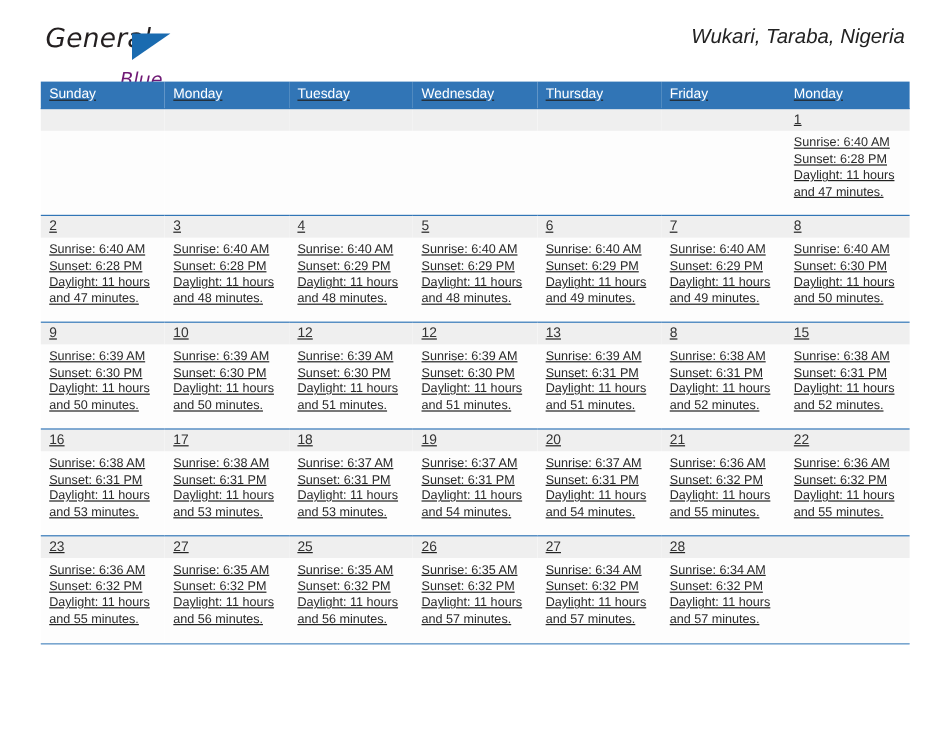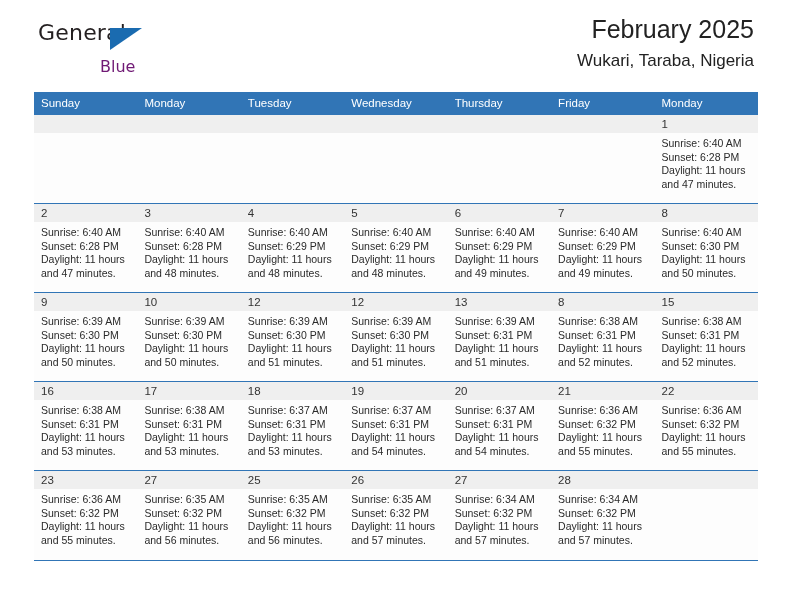--- a/index.html
+++ b/index.html
@@ -18,23 +18,24 @@
     position: relative;
     width: 792px;
     height: 612px;
     box-sizing: border-box;
     padding: 0 34px;
   }
 
   
   .header {
     position: relative;
-    height: 92px;
+    height: 68px;
     padding-top: 16px;
     box-sizing: border-box;
+    font-style: italic;
   }
   .logo {
     position: absolute;
     left: 4px;
     top: 20px;
     width: 180px;
     height: 54px;
   }
   .logo-general {
     position: absolute;
@@ -83,20 +84,21 @@
     margin-top: 7px;
     white-space: nowrap;
   }
 
   
   .calendar {
     position: relative;
     width: 724px;
     border-collapse: collapse;
     table-layout: fixed;
+    text-decoration: underline;
   }
   .weekday-row {
     background: #3175b6;
   }
   .weekday-cell {
     color: #ffffff;
     font-size: 11.5px;
     text-align: left;
     padding: 5px 0 5px 7px;
     height: 19px;
@@ -150,21 +152,20 @@
 
 <div class="page">
 
   <div class="header">
     <div class="logo">
       <div class="logo-general">General</div>
       <div class="logo-tri"></div>
       <div class="logo-blue">Blue</div>
     </div>
     <div class="title-block">
-      <div class="cal-title">February 2025</div>
       <div class="cal-subtitle">Wukari, Taraba, Nigeria</div>
     </div>
   </div>
 
   <table class="calendar">
     <thead>
       <tr class="weekday-row">
         <th class="weekday-cell">Sunday</th>
         <th class="weekday-cell">Monday</th>
         <th class="weekday-cell">Tuesday</th>

